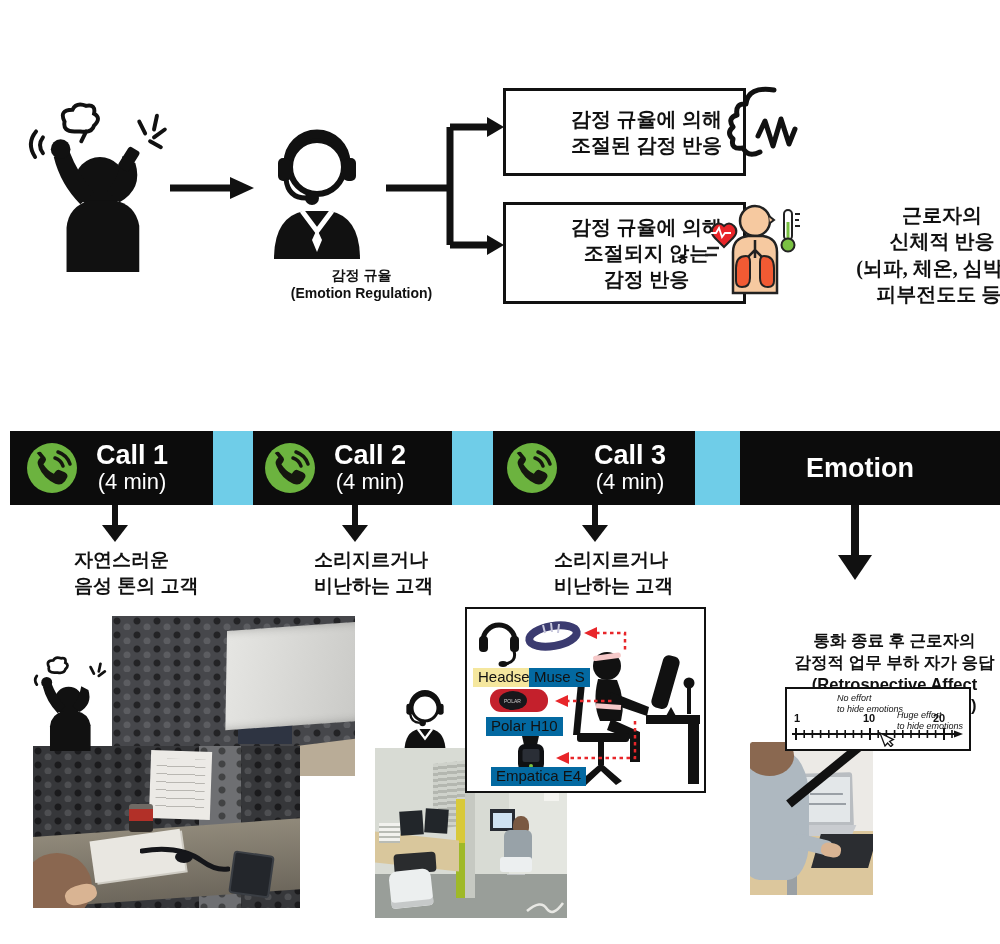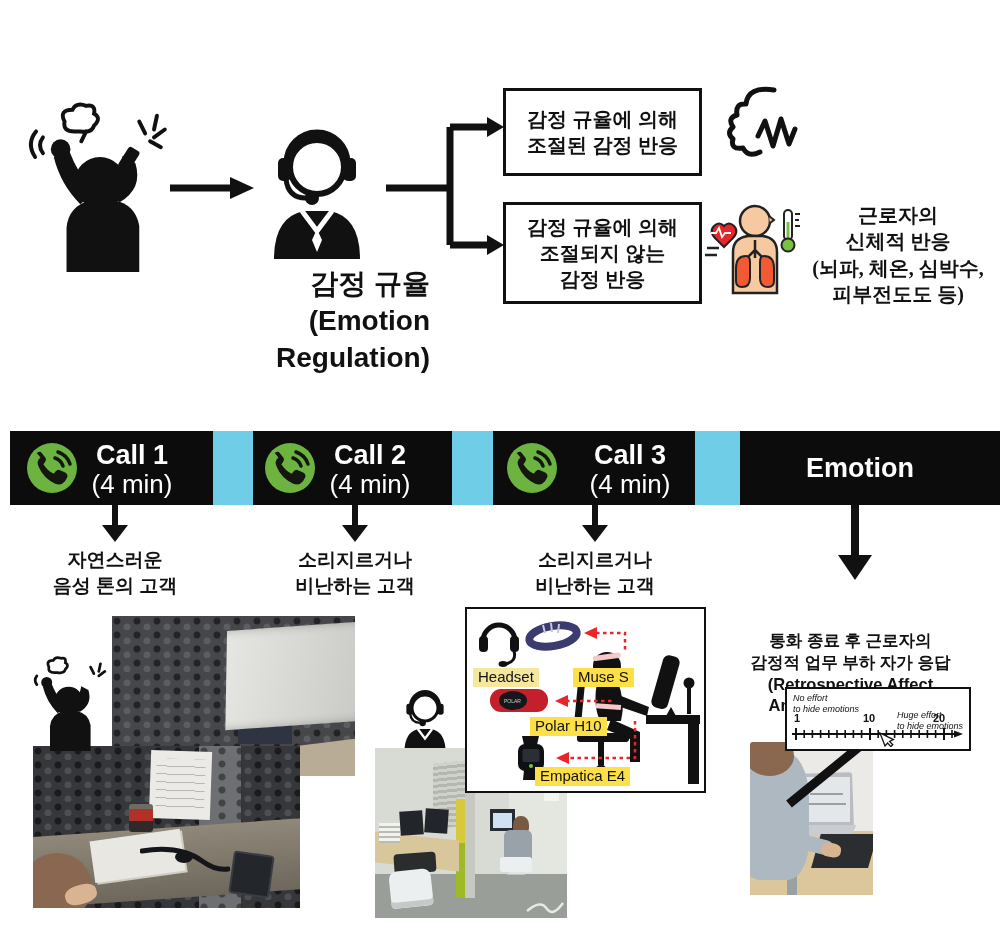--- a/index.html
+++ b/index.html
@@ -1,36 +1,36 @@
 <!DOCTYPE html>
 <html><head>
 <meta charset="utf-8">
 <style>
   html,body{margin:0;padding:0;background:#fff;}
   .canvas{position:relative;width:1000px;height:944px;background:#fff;overflow:hidden;
           font-family:"Liberation Sans","DejaVu Sans",sans-serif;color:#111;}
   .abs{position:absolute;}
-  .pre{white-space:pre-line;}
+  .pre{white-space:pre-line;padding-left:44px;}
   .hdr{background:#2b2a55;border-radius:10px;color:#fff;font-weight:700;font-size:27px;
        display:flex;align-items:center;justify-content:center;letter-spacing:.5px;}
   .klabel{font-weight:700;text-align:center;line-height:1.32;}
   .flowbox{background:#fff;border:3px solid #111;display:flex;align-items:center;justify-content:center;
            font-weight:700;font-size:20px;text-align:center;line-height:1.3;}
   .bar{background:#0c0c0c;}
   .sep{background:#6fcde8;}
   .calltxt{color:#fff;text-align:center;line-height:1.12;}
   .calltxt .l1{font-size:27px;font-weight:700;}
-  .calltxt .l2{font-size:26px;font-weight:400;}
+  .calltxt .l2{font-size:22px;font-weight:400;}
   .labeling{color:#fff;font-size:27px;font-weight:700;text-align:center;}
-  .desc{font-weight:700;font-size:19px;text-align:center;line-height:1.35;}
+  .desc{font-weight:700;font-size:19px;line-height:1.35;}
   .ldesc{font-weight:700;font-size:16.5px;text-align:center;line-height:1.32;}
   .panel{background:#fff;border:2px solid #111;}
   .tag{position:absolute;font-size:15px;line-height:1.25;padding:0 5px;color:#111;}
   .tag.y{background:#f5e79e;}
-  .tag.g{background:#fde047;margin-left:44px;}
+  .tag.g{background:#0369a1;}
   .scale-it{position:absolute;font-style:italic;font-size:9px;line-height:1.18;color:#111;}
   .scale-num{position:absolute;font-weight:700;font-size:11px;color:#111;}
   .photo{position:absolute;overflow:hidden;}
   .foam{background-color:#46474b;background-image:
         radial-gradient(circle at 5px 5px, rgba(0,0,0,.5) 3px, transparent 4px),
         radial-gradient(circle at 15px 11px, rgba(255,255,255,.12) 3px, transparent 4px);
         background-size:20px 14px;}
   .foam.dark{background-color:#36373a;}
 </style>
 </head>
@@ -66,21 +66,21 @@
     <circle cx="51" cy="46" r="27" fill="#fff" stroke="#111" stroke-width="6"></circle>
     <path d="M22,42 a29,29 0 0 1 58,0" fill="none" stroke="#111" stroke-width="9"></path>
     <rect x="12" y="37" width="13" height="23" rx="5" fill="#111"></rect>
     <rect x="77" y="37" width="13" height="23" rx="5" fill="#111"></rect>
     <path d="M20,58 Q22,77 40,77" fill="none" stroke="#111" stroke-width="5"></path>
     <circle cx="46" cy="77" r="7" fill="#111"></circle>
     <path d="M8,138 Q8,96 38,90 L64,90 Q94,96 94,138 Z" fill="#111"></path>
     <path d="M36,90 L51,110 L66,90" fill="none" stroke="#fff" stroke-width="5"></path>
     <path d="M51,108 L56,119 L51,131 L46,119 Z" fill="#fff"></path>
   </svg>
-  <div class="abs klabel pre" style="left:205px;top:266px;width:225px;font-size:28px;text-align:right;">감정 규율
+  <div class="abs klabel pre" style="left:205px;top:266px;width:225px;font-size:14px;">감정 규율
 (Emotion Regulation)</div>
 
   <svg class="abs" style="left:386px;top:110px;" width="120" height="160" viewBox="0 0 120 160">
     <path d="M0,78 L64,78 M64,17 L64,135 M64,17 L103,17 M64,135 L103,135" stroke="#111" stroke-width="7" fill="none"></path>
     <polygon points="101,7 101,27 118,17" fill="#111"></polygon>
     <polygon points="101,125 101,145 118,135" fill="#111"></polygon>
   </svg>
 
   <div class="abs flowbox pre" style="left:503px;top:88px;width:193px;height:82px;">감정 규율에 의해
 조절된 감정 반응</div>

